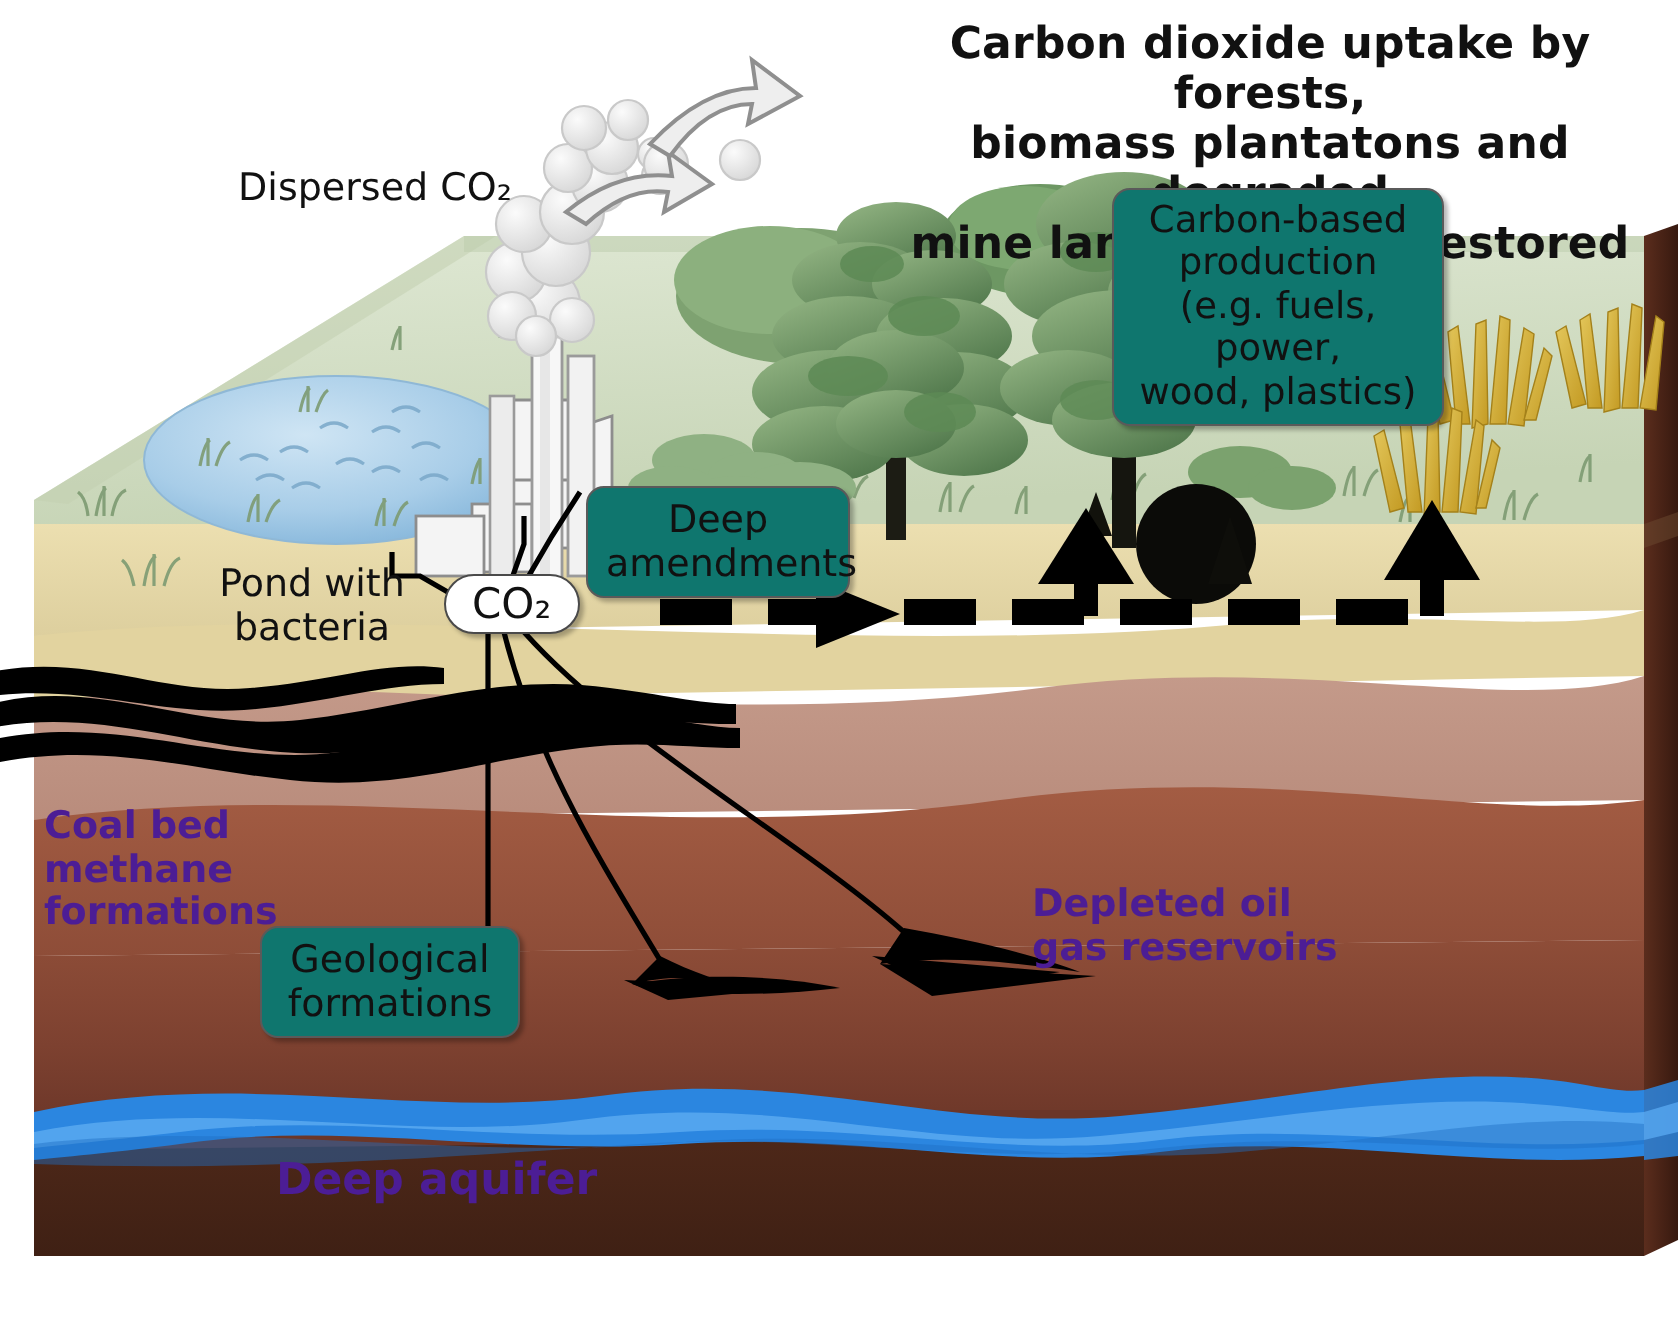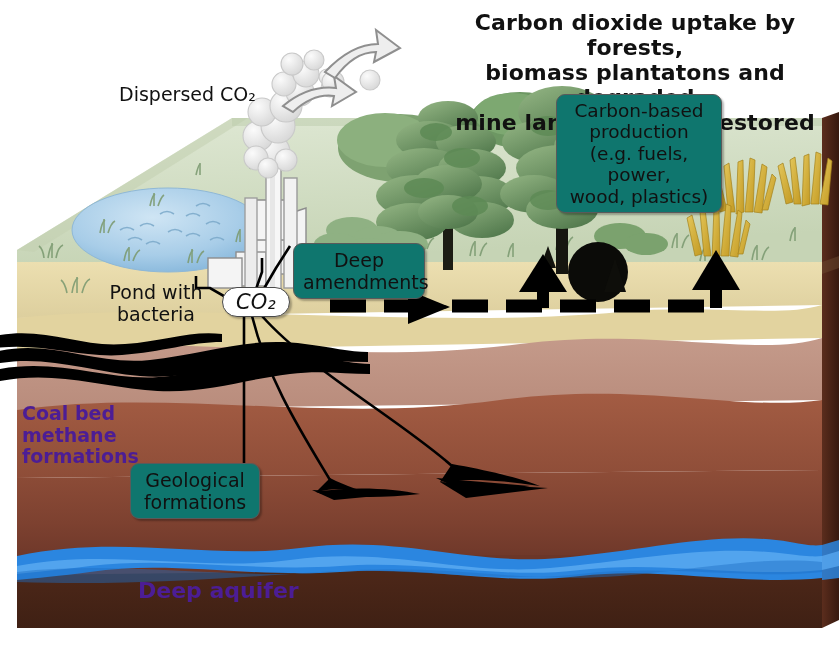--- a/index.html
+++ b/index.html
@@ -475,26 +475,28 @@
 amendments</div>
 
   <div class="callout" style="left:556px; top:94px; width:166px; font-size:18.5px;">Carbon-based
 production
 (e.g. fuels, power,
 wood, plastics)</div>
 
   <div class="callout" style="left:130px; top:463px; width:130px; font-size:19px;">Geological
 formations</div>
 
-  <div class="pill" style="left:222px; top:287px;font-style:italic;">CO₂</div>
+  <div class="pill" style="left:222px; top:287px;">CO₂</div>
 
   <div class="plain" style="left:96px; top:282px; width:120px; font-size:19px;">Pond with
 bacteria</div>
 
 
   <div class="plain left white" style="left:22px; top:403px; width:130px; font-size:19px;">Coal bed
 methane
 formations</div>
 
+  <div class="plain left white" style="left:516px; top:442px; width:180px; font-size:19px;">Depleted oil
+gas reservoirs</div>
 
   <div class="plain left white" style="left:138px; top:578px; width:180px; font-size:22px;">Deep aquifer</div>
 
 </div>
 
 </body></html>

